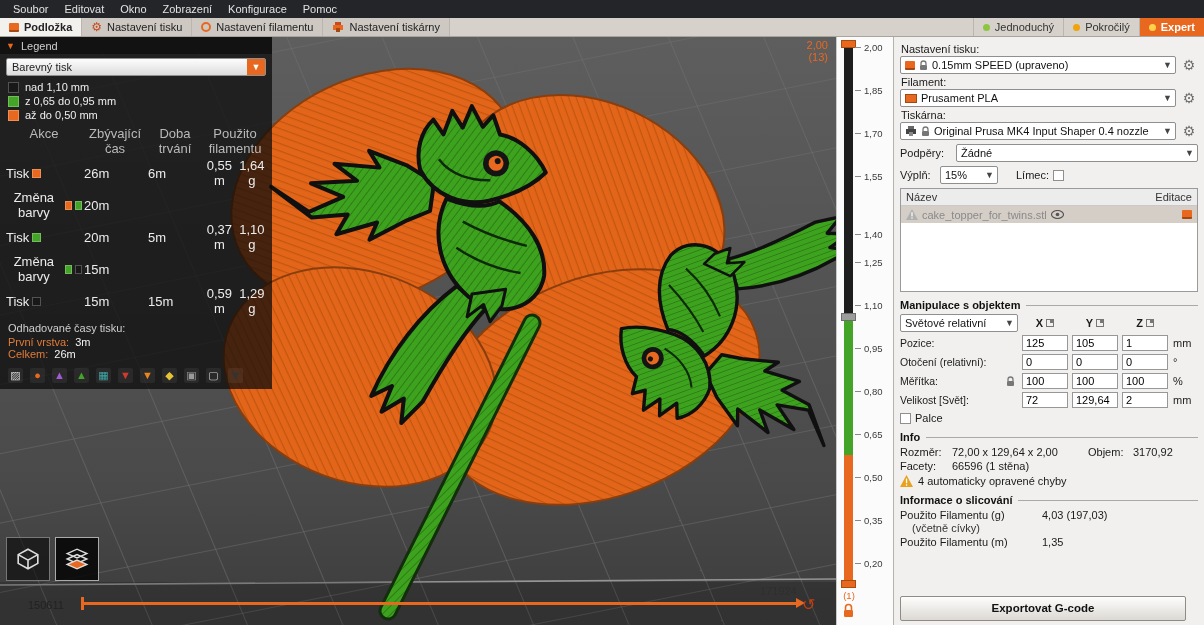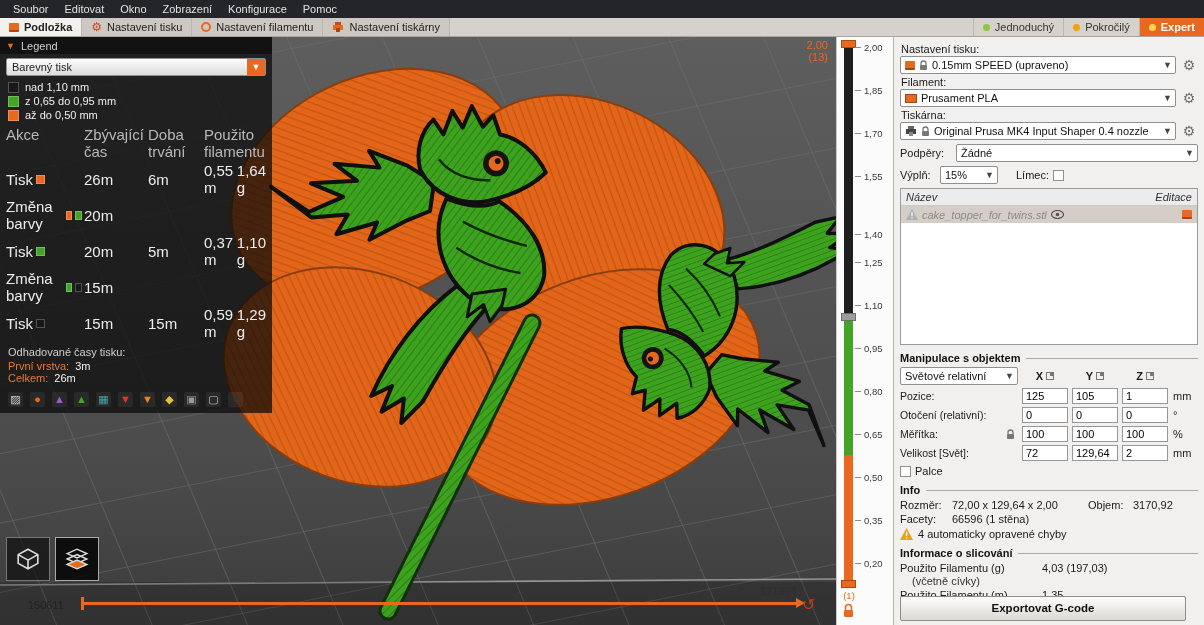--- a/index.html
+++ b/index.html
@@ -49,21 +49,21 @@
                  border:1px solid #8f8f8f; border-radius:2px; display:flex; align-items:center;
                  color:#222; padding-left:5px; }
   #view-select .dd { margin-left:auto; width:18px; height:16px; background:#e8681f;
                      color:#fff; display:flex; align-items:center; justify-content:center; font-size:9px; }
   .range-row { display:flex; align-items:center; gap:6px; padding:1px 8px; color:#eee; }
   .sw { width:11px; height:11px; display:inline-block; border:1px solid rgba(255,255,255,0.25); }
   .sw-black { background:#181818; }
   .sw-green { background:#44a427; }
   .sw-orange { background:#e8681f; }
   #legend-table { display:grid; grid-template-columns:76px 62px 54px 1fr;
-                  padding:4px 6px 2px 6px; font-size:15px; row-gap:2px; column-gap:2px; }
+                  padding:4px 6px 2px 6px; font-size:13px; row-gap:2px; column-gap:2px;text-align:center; }
   #legend-table .th { color:#b9b9b9; }
   #legend-table .cell { color:#ececec; display:flex; align-items:center; gap:3px; }
   #legend-table .sw { width:9px; height:9px; }
   #legend-est { padding:4px 8px 2px 8px; }
   #legend-est .est-title { color:#cfcfcf; margin-bottom:2px; }
   .est-row { display:flex; gap:6px; }
   .est-row .lab { color:#e07b39; }
   .est-row .val { color:#f2f2f2; }
   #legend-icons { display:flex; gap:7px; padding:6px 8px 2px 8px; align-items:center; }
   .lt-icon { width:15px; height:15px; display:flex; align-items:center; justify-content:center;
@@ -114,21 +114,21 @@
   .combo .ctext { white-space:nowrap; overflow:hidden; text-overflow:ellipsis; color:#111; }
   .combo .arrow { margin-left:auto; color:#444; font-size:9px; }
   .gear-btn { width:18px; height:18px; margin-left:4px; color:#6e6e6e; font-size:14px;
               line-height:18px; text-align:center; }
   .mini-sw { width:12px; height:9px; background:#e8681f; border:1px solid #9d4a13; display:inline-block; }
   .mini-plate { width:10px; height:9px; background:#e8681f; border-bottom:2px solid #a34811;
                 border-radius:1px; display:inline-block; }
   .inline-row { display:flex; align-items:center; margin:4px 0; gap:4px; }
   .cb { width:11px; height:11px; background:#fff; border:1px solid #8f8f8f; display:inline-block; }
 
-  #objlist { margin-top:4px; height:157px; background:#fff; border:1px solid #9a9a9a;font-style:italic; }
+  #objlist { margin-top:4px; height:104px; background:#fff; border:1px solid #9a9a9a; }
   #objhead { display:flex; height:17px; align-items:center; background:#ececec;
              border-bottom:1px solid #c9c9c9; padding:0 5px; color:#333; }
   #objhead .eh { margin-left:auto; }
   #objrow { display:flex; align-items:center; gap:4px; height:17px; background:#d5cec7;
             padding:0 5px; color:#8a8a8a; }
   #objrow .edit-ic { margin-left:auto; }
 
   .sec-title { display:flex; align-items:center; gap:6px; margin:7px 0 3px 0; font-weight:bold; color:#111; }
   .sec-title .rule { flex:1; height:1px; background:#a9a9a9; }
 

